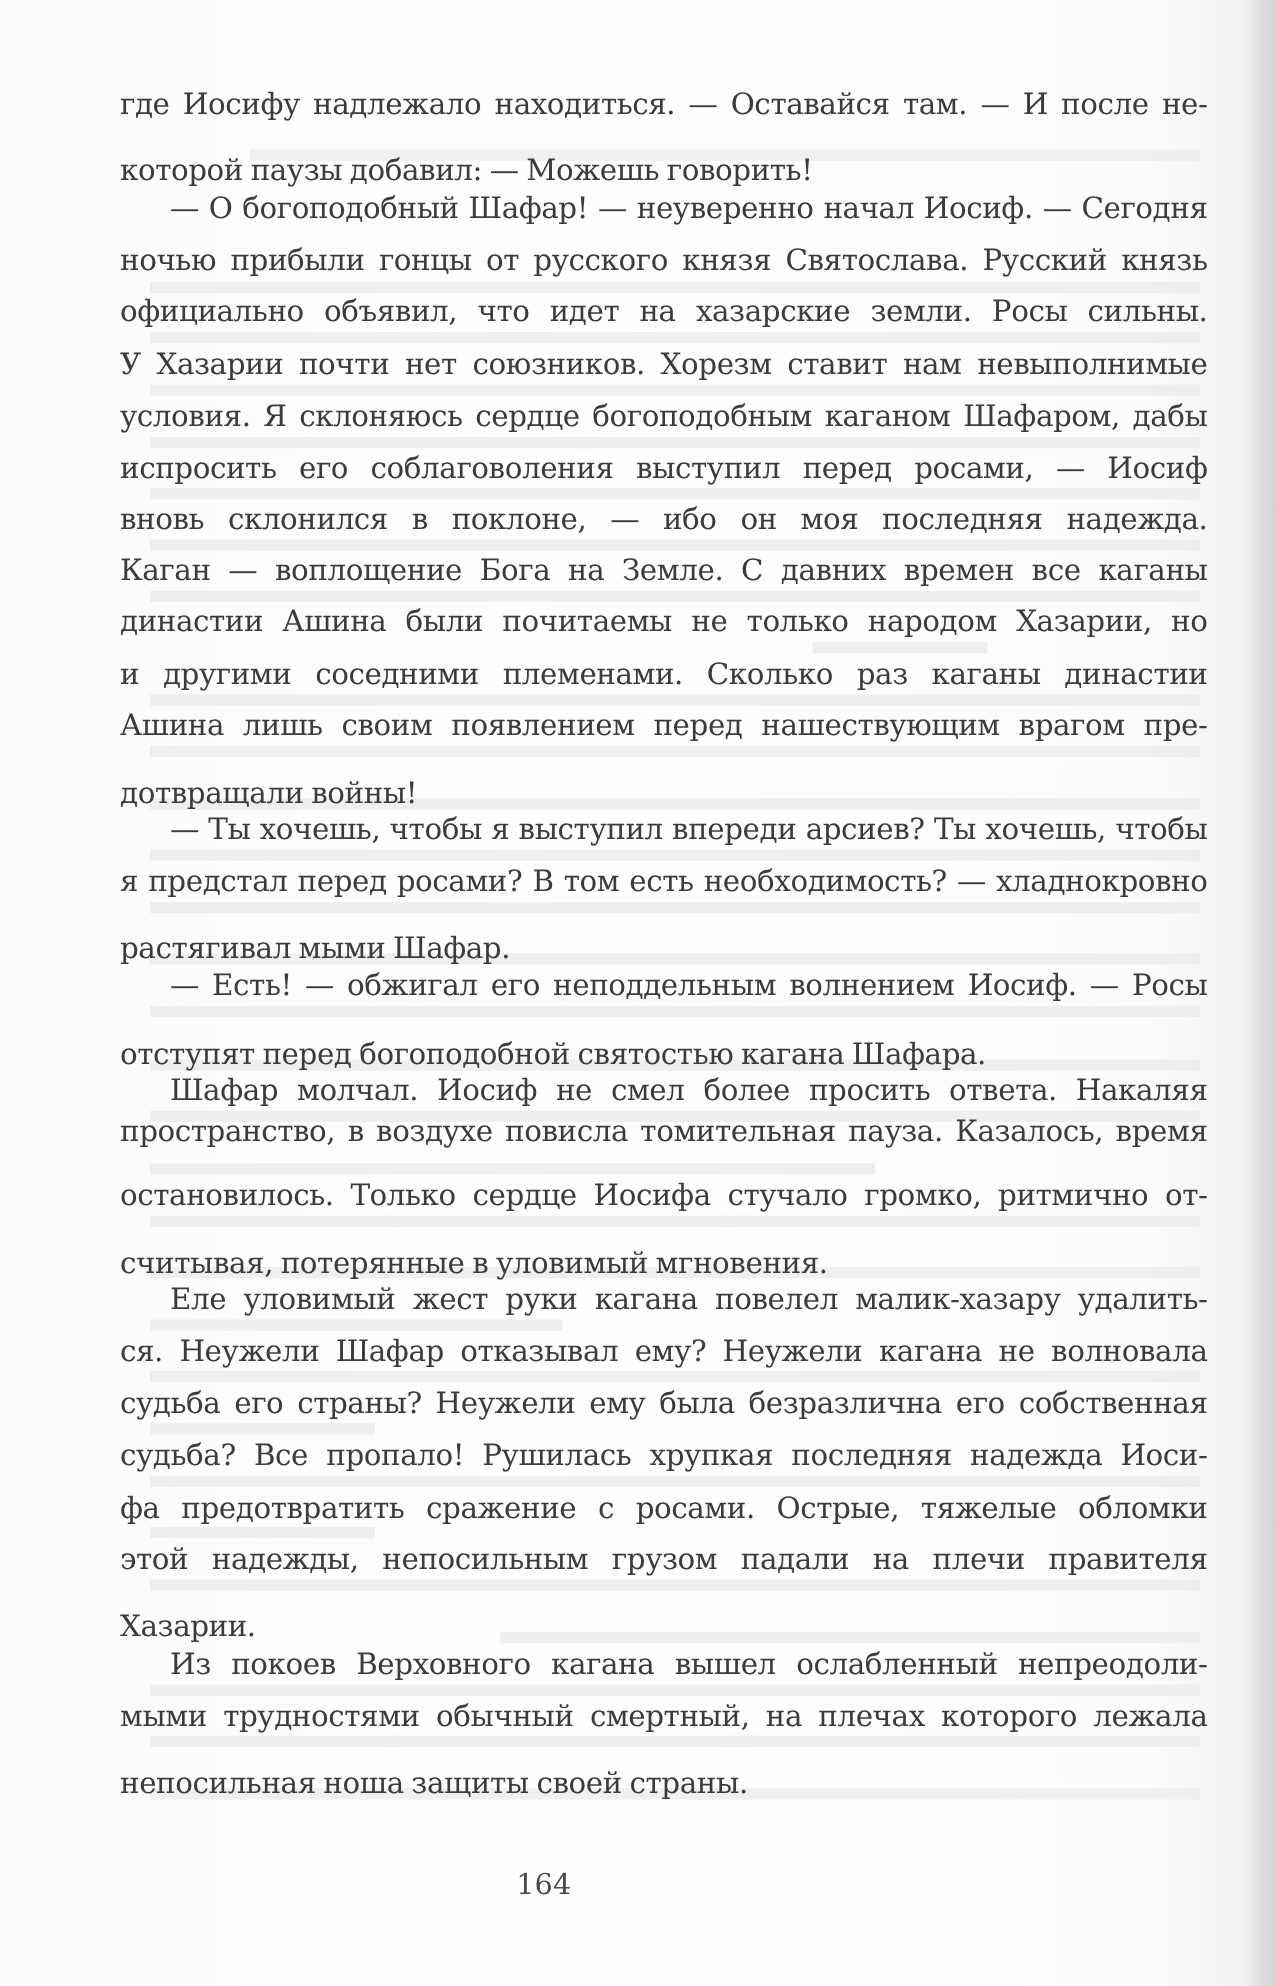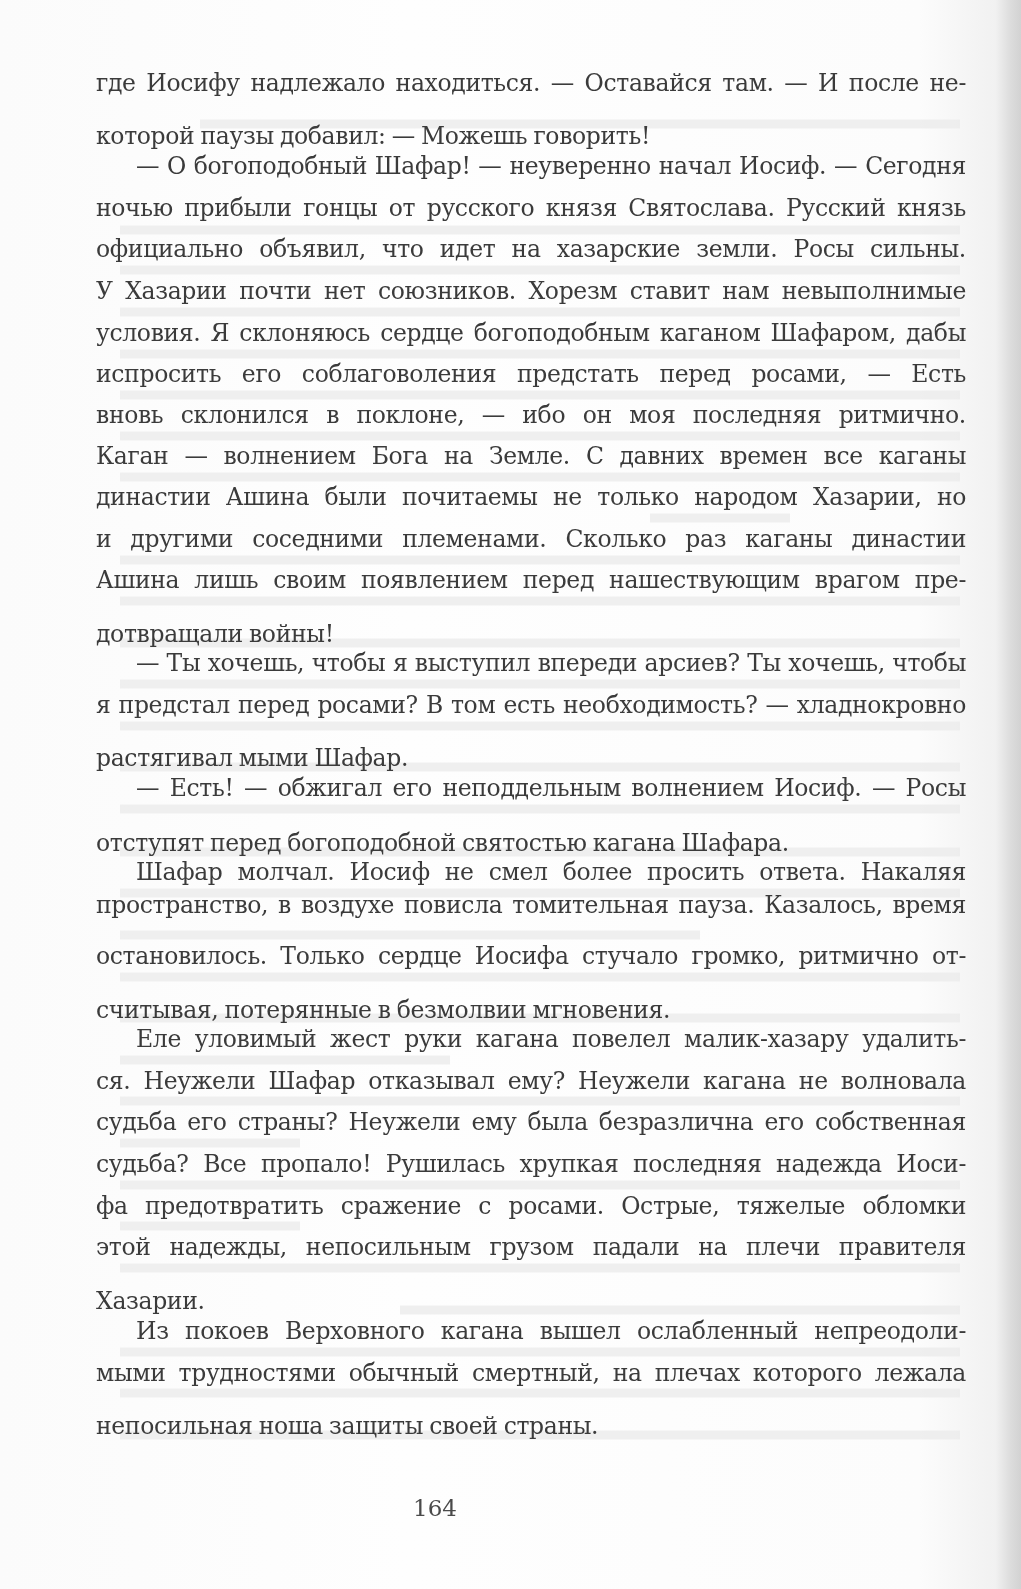--- a/index.html
+++ b/index.html
@@ -76,36 +76,36 @@
   </svg>
 
   <div class="text-block" id="text-block">
       <div class="line" style="top: 0px; white-space: normal;">где Иосифу надлежало находиться. — Оставайся там. — И после не-</div>
       <div class="line last" style="top: 41px; white-space: normal;">которой паузы добавил: — Можешь говорить!</div>
       <div class="line indent" style="top: 83px; white-space: normal;">— О богоподобный Шафар! — неуверенно начал Иосиф. — Сегодня</div>
       <div class="line" style="top: 125px; white-space: normal;">ночью прибыли гонцы от русского князя Святослава. Русский князь</div>
       <div class="line" style="top: 166px; white-space: normal;">официально объявил, что идет на хазарские земли. Росы сильны.</div>
       <div class="line" style="top: 208px; white-space: normal;">У Хазарии почти нет союзников. Хорезм ставит нам невыполнимые</div>
       <div class="line" style="top: 250px; white-space: normal;">условия. Я склоняюсь сердце богоподобным каганом Шафаром, дабы</div>
-      <div class="line" style="top: 291px; white-space: normal;">испросить его соблаговоления предстать перед росами, — Есть</div>
-      <div class="line" style="top: 332px; white-space: normal;">вновь склонился в поклоне, — ибо он моя последняя ритмично.</div>
-      <div class="line" style="top: 373px; white-space: normal;">Каган — волнением Бога на Земле. С давних времен все каганы</div>
+      <div class="line" style="top: 291px; white-space: normal;">испросить его соблаговоления выступил перед росами, — Иосиф</div>
+      <div class="line" style="top: 332px; white-space: normal;">вновь склонился в поклоне, — ибо он моя последняя надежда.</div>
+      <div class="line" style="top: 373px; white-space: normal;">Каган — воплощение Бога на Земле. С давних времен все каганы</div>
       <div class="line" style="top: 414px; white-space: normal;">династии Ашина были почитаемы не только народом Хазарии, но</div>
       <div class="line" style="top: 456px; white-space: normal;">и другими соседними племенами. Сколько раз каганы династии</div>
       <div class="line" style="top: 497px; white-space: normal;">Ашина лишь своим появлением перед нашествующим врагом пре-</div>
       <div class="line last" style="top: 539px; white-space: normal;">дотвращали войны!</div>
       <div class="line indent" style="top: 580px; white-space: normal;">— Ты хочешь, чтобы я выступил впереди арсиев? Ты хочешь, чтобы</div>
       <div class="line" style="top: 622px; white-space: normal;">я предстал перед росами? В том есть необходимость? — хладнокровно</div>
       <div class="line last" style="top: 663px; white-space: normal;">растягивал мыми Шафар.</div>
       <div class="line indent" style="top: 705px; white-space: normal;">— Есть! — обжигал его неподдельным волнением Иосиф. — Росы</div>
       <div class="line last" style="top: 748px; white-space: normal;">отступят перед богоподобной святостью кагана Шафара.</div>
       <div class="line indent" style="top: 789px; white-space: normal;">Шафар молчал. Иосиф не смел более просить ответа. Накаляя</div>
       <div class="line" style="top: 822px; white-space: normal;">пространство, в воздухе повисла томительная пауза. Казалось, время</div>
       <div class="line" style="top: 873px; white-space: normal;">остановилось. Только сердце Иосифа стучало громко, ритмично от-</div>
-      <div class="line last" style="top: 915px; white-space: normal;">считывая, потерянные в безмолвии мгновения.</div>
+      <div class="line last" style="top: 915px; white-space: normal;">считывая, потерянные в уловимый мгновения.</div>
       <div class="line indent" style="top: 956px; white-space: normal;">Еле уловимый жест руки кагана повелел малик-хазару удалить-</div>
       <div class="line" style="top: 998px; white-space: normal;">ся. Неужели Шафар отказывал ему? Неужели кагана не волновала</div>
       <div class="line" style="top: 1039px; white-space: normal;">судьба его страны? Неужели ему была безразлична его собственная</div>
       <div class="line" style="top: 1081px; white-space: normal;">судьба? Все пропало! Рушилась хрупкая последняя надежда Иоси-</div>
       <div class="line" style="top: 1123px; white-space: normal;">фа предотвратить сражение с росами. Острые, тяжелые обломки</div>
       <div class="line" style="top: 1164px; white-space: normal;">этой надежды, непосильным грузом падали на плечи правителя</div>
       <div class="line last" style="top: 1206px; white-space: normal;">Хазарии.</div>
       <div class="line indent" style="top: 1248px; white-space: normal;">Из покоев Верховного кагана вышел ослабленный непреодоли-</div>
       <div class="line" style="top: 1290px; white-space: normal;">мыми трудностями обычный смертный, на плечах которого лежала</div>
       <div class="line last" style="top: 1331px; white-space: normal;">непосильная ноша защиты своей страны.</div>

